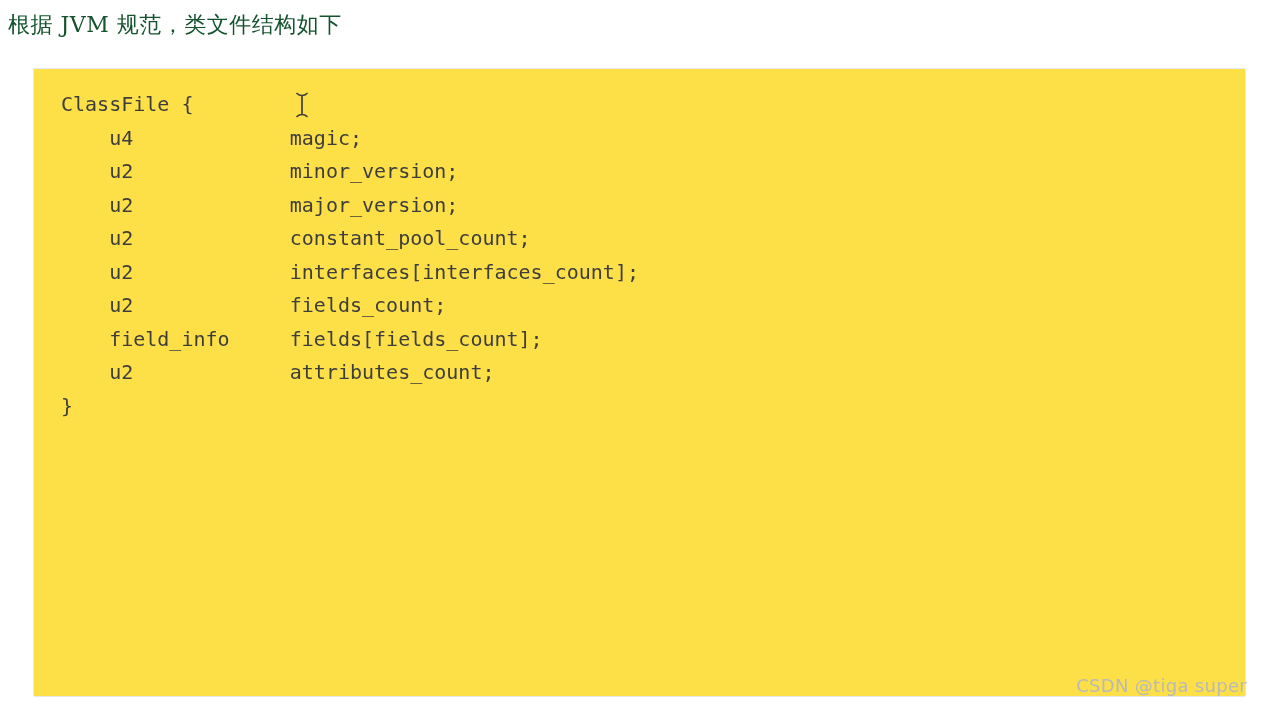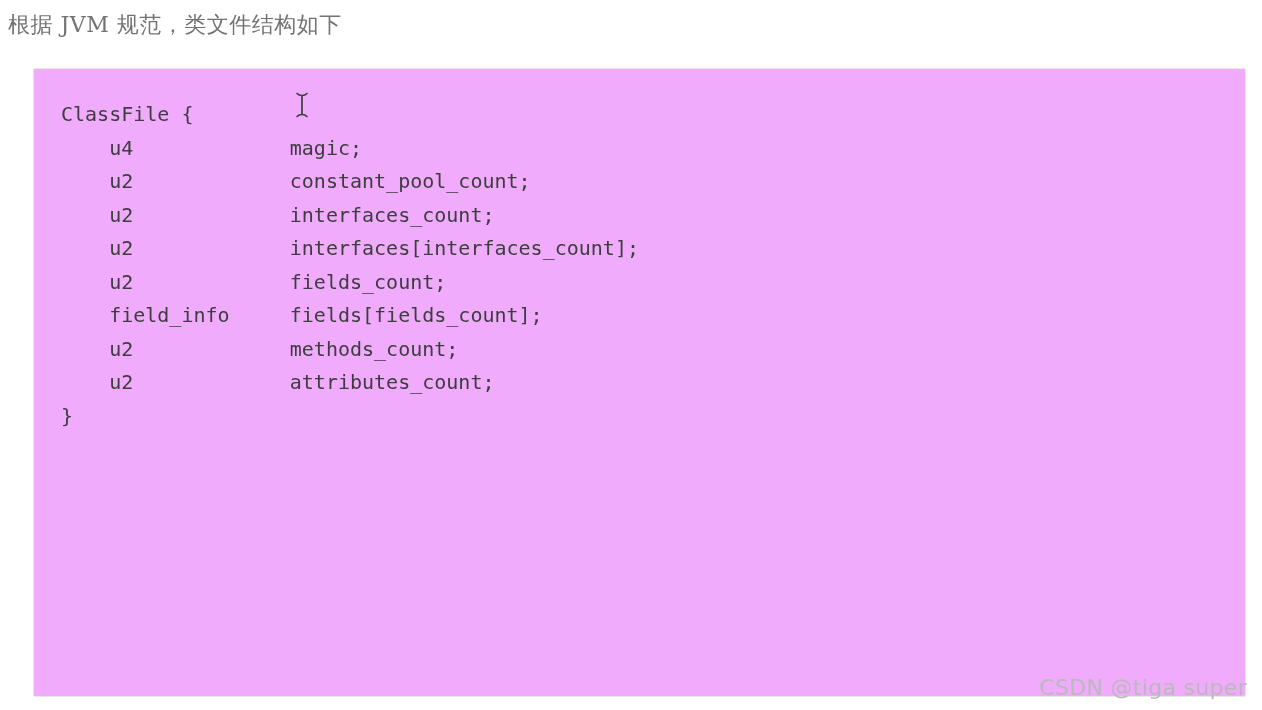--- a/index.html
+++ b/index.html
@@ -10,34 +10,34 @@
     overflow: hidden;
     font-family: "DejaVu Sans", "Liberation Sans", sans-serif;
     position: relative;
   }
   .page-title {
     position: absolute;
     left: 8px;
     top: 10px;
     font-family: "DejaVu Serif", "Liberation Serif", serif;
     font-size: 22px;
-    color: #737373;
+    color: #14532d;
     letter-spacing: 0.5px;
     white-space: pre;
   }
   .code-block {
     position: absolute;
     left: 33px;
     top: 68px;
     width: 1213px;
     height: 629px;
-    background: #f0abfc;
+    background: #fde047;
     border: 1px solid #e8e8e8;
     border-radius: 2px;
-    padding: 29px 0 10px 27px;
+    padding: 19px 0 10px 27px;
     overflow: hidden;
   }
   .code-line {
     font-family: "DejaVu Sans Mono", "Liberation Mono", monospace;
     font-size: 20px;
     line-height: 33.5px;
     height: 33.5px;
     color: #3d3d3d;
     white-space: pre;
   }
@@ -46,40 +46,40 @@
     left: 294px;
     top: 91px;
     width: 16px;
     height: 28px;
     pointer-events: none;
   }
   .watermark {
     position: absolute;
     right: 15px;
     top: 675px;
-    font-size: 22px;
+    font-size: 18px;
     color: #b9b9b9;
     letter-spacing: 0.3px;
     white-space: nowrap;
   }
 </style>
 </head>
 <body>
 
 <div class="page-title">根据 JVM 规范，类文件结构如下</div>
 
 <div class="code-block">
   <div class="code-line">ClassFile {</div>
   <div class="code-line">    u4             magic;</div>
+  <div class="code-line">    u2             minor_version;</div>
+  <div class="code-line">    u2             major_version;</div>
   <div class="code-line">    u2             constant_pool_count;</div>
-  <div class="code-line">    u2             interfaces_count;</div>
   <div class="code-line">    u2             interfaces[interfaces_count];</div>
   <div class="code-line">    u2             fields_count;</div>
   <div class="code-line">    field_info     fields[fields_count];</div>
-  <div class="code-line">    u2             methods_count;</div>
   <div class="code-line">    u2             attributes_count;</div>
   <div class="code-line">}</div>
 </div>
 
 <div class="text-cursor">
   <svg width="16" height="28" viewBox="0 0 16 28" xmlns="http://www.w3.org/2000/svg">
     <path d="M3 2.5 C5 4.5 7 4.5 8 4.5 C9 4.5 11 4.5 13 2.5 M8 4.5 L8 23.5 M3 25.5 C5 23.5 7 23.5 8 23.5 C9 23.5 11 23.5 13 25.5" stroke="#3f3f3f" fill="none" stroke-width="1.7" stroke-linecap="round"></path>
   </svg>
 </div>
 

